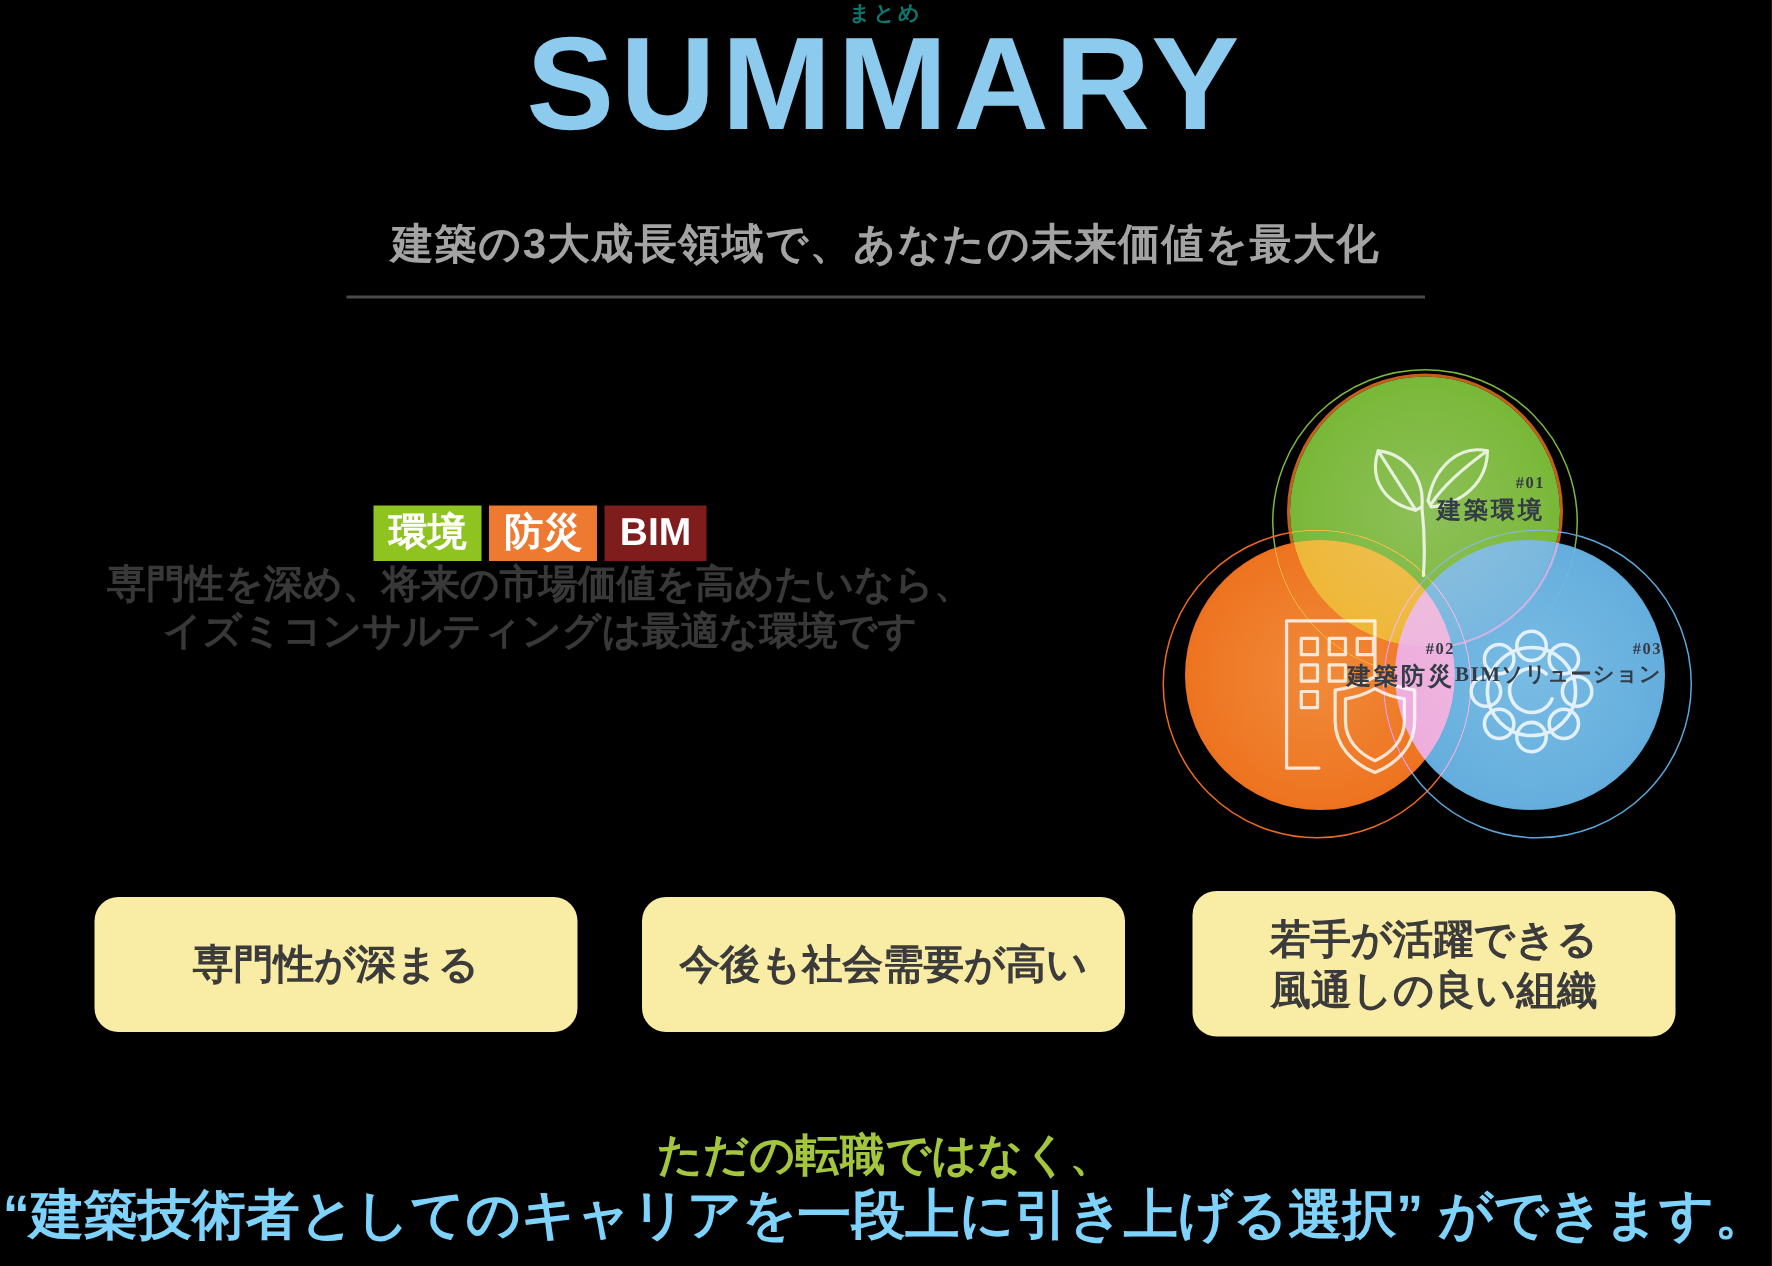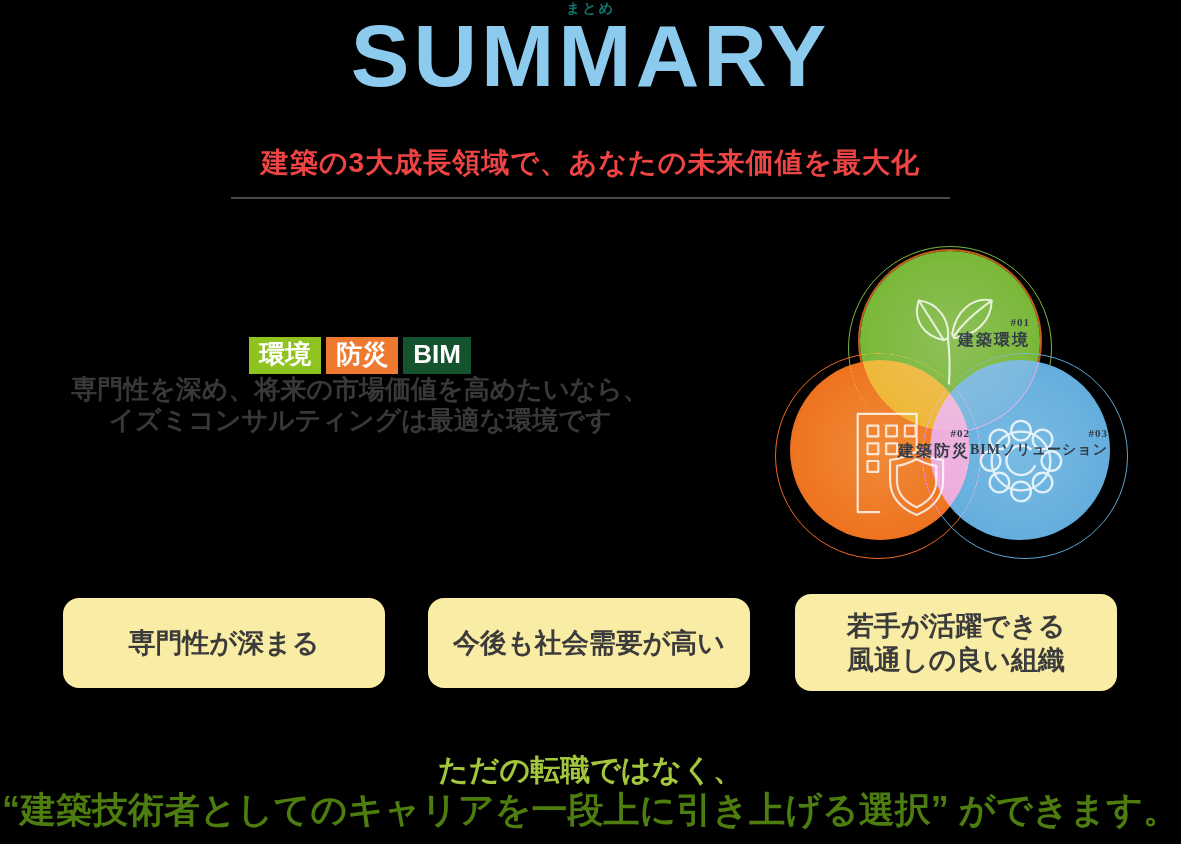--- a/index.html
+++ b/index.html
@@ -11,21 +11,21 @@
   .kicker{
     position:absolute;top:0;left:0;width:100%;text-align:center;
     font-size:14px;font-weight:800;color:#0f766e;letter-spacing:2px;
   }
   .title{
     position:absolute;top:12px;left:0;width:100%;text-align:center;
     font-size:88px;line-height:1;font-weight:800;color:#8ccaee;letter-spacing:4px;
   }
   .subtitle{
     position:absolute;top:144px;left:0;width:100%;text-align:center;
-    font-size:28px;font-weight:800;color:#ef4444;letter-spacing:1px;
+    font-size:28px;font-weight:800;color:#a3a3a3;letter-spacing:1px;
   }
   .divider{
     position:absolute;top:197px;left:231px;width:719px;height:2px;background:#4a4a4a;
   }
   
   .intro{position:absolute;left:40px;top:337px;width:640px;text-align:center;}
   .tags{display:flex;justify-content:center;gap:5px;}
   .tag{
     display:inline-block;color:#fff;font-size:26px;font-weight:800;
     padding:3px 10px 5px;line-height:1.1;
@@ -77,38 +77,38 @@
   .benefit-1{left:63px;top:598px;height:90px;}
   .benefit-2{left:428px;top:598px;height:90px;text-align:center;}
   .benefit-3{left:795px;top:594px;height:97px;}
   
   .closing-1{
     position:absolute;top:750px;left:0;width:100%;text-align:center;
     font-size:30px;font-weight:800;color:#a3c63c;
   }
   .closing-2{
     position:absolute;top:786px;left:0;width:100%;text-align:center;white-space:nowrap;
-    font-size:36px;font-weight:800;color:#4d7c0f;
+    font-size:36px;font-weight:800;color:#7dd3fc;
   }
 </style>
 </head>
 <body>
 
 <div class="stage">
 
   <div class="kicker">まとめ</div>
   <div class="title">SUMMARY</div>
   <div class="subtitle">建築の3大成長領域で、あなたの未来価値を最大化</div>
   <div class="divider"></div>
 
   <div class="intro">
     <div class="tags">
       <span class="tag" style="background-color: rgb(143, 195, 31);">環境</span>
       <span class="tag" style="background-color: rgb(237, 122, 48);">防災</span>
-      <span class="tag" style="background-color: #14532d;">BIM</span>
+      <span class="tag" style="background-color: #7f1d1d;">BIM</span>
     </div>
     <div class="intro-text">
       <span>専門性を深め、将来の市場価値を高めたいなら、</span><br>
       <span>イズミコンサルティングは最適な環境です</span>
     </div>
   </div>
 
   <div class="venn">
     <div class="ring ring-green"></div>
     <div class="ring ring-orange"></div>

